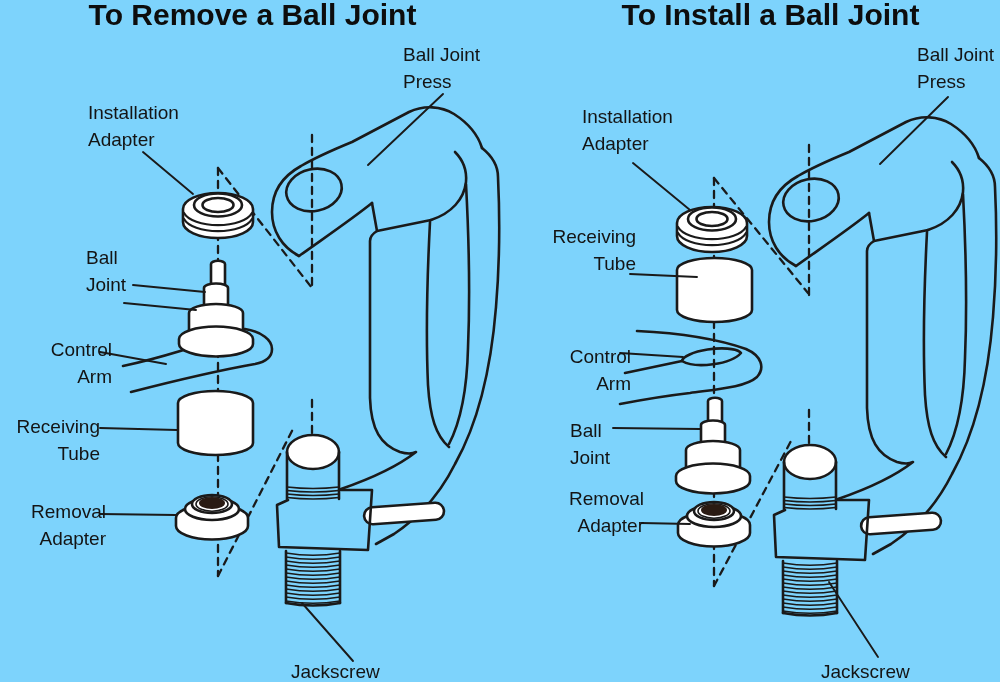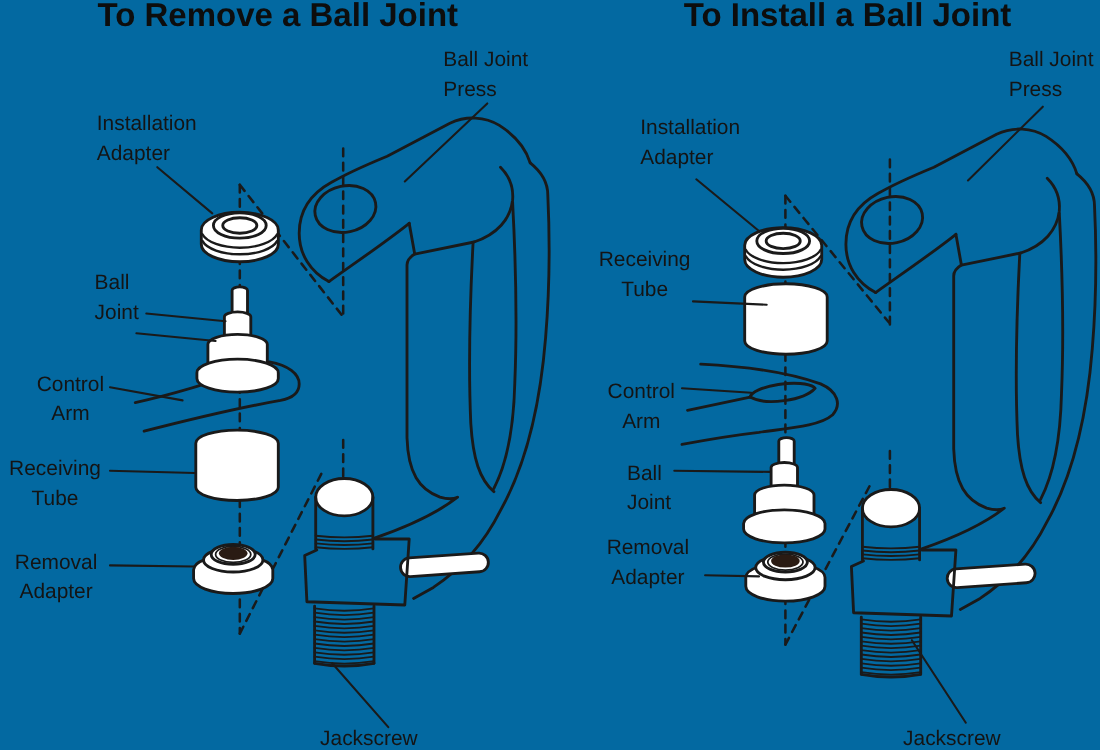--- a/index.html
+++ b/index.html
@@ -1,29 +1,29 @@
 <!DOCTYPE html>
 <html><head>
 <meta charset="utf-8">
 <style>
   html,body{margin:0;padding:0;background:#fff;}
   #stage{
-    position:relative;width:1000px;height:682px;background:#0369a1;
+    position:relative;width:1000px;height:682px;background:#7dd3fc;
     font-family:"Liberation Sans", sans-serif;overflow:hidden;
   }
   #lineart{position:absolute;left:0;top:0;width:1000px;height:682px;}
   .title{
     position:absolute;font-weight:bold;font-size:30px;line-height:36px;
     color:#0d0d0d;text-align:center;letter-spacing:0px;white-space:pre;
   }
   .lbl{
     position:absolute;font-size:19px;line-height:27px;color:#141414;
     white-space:pre-line;
   }
-  .al-c{text-align:center;}
+  .al-c{text-align:right;}
 </style>
 </head>
 <body>
 
 <div id="stage">
 
   <svg id="lineart" viewBox="0 0 1000 682" fill="none" stroke="#1a1a1a" stroke-width="2.6" stroke-linecap="round" stroke-linejoin="round">
     <defs>
 
       <g id="press">

